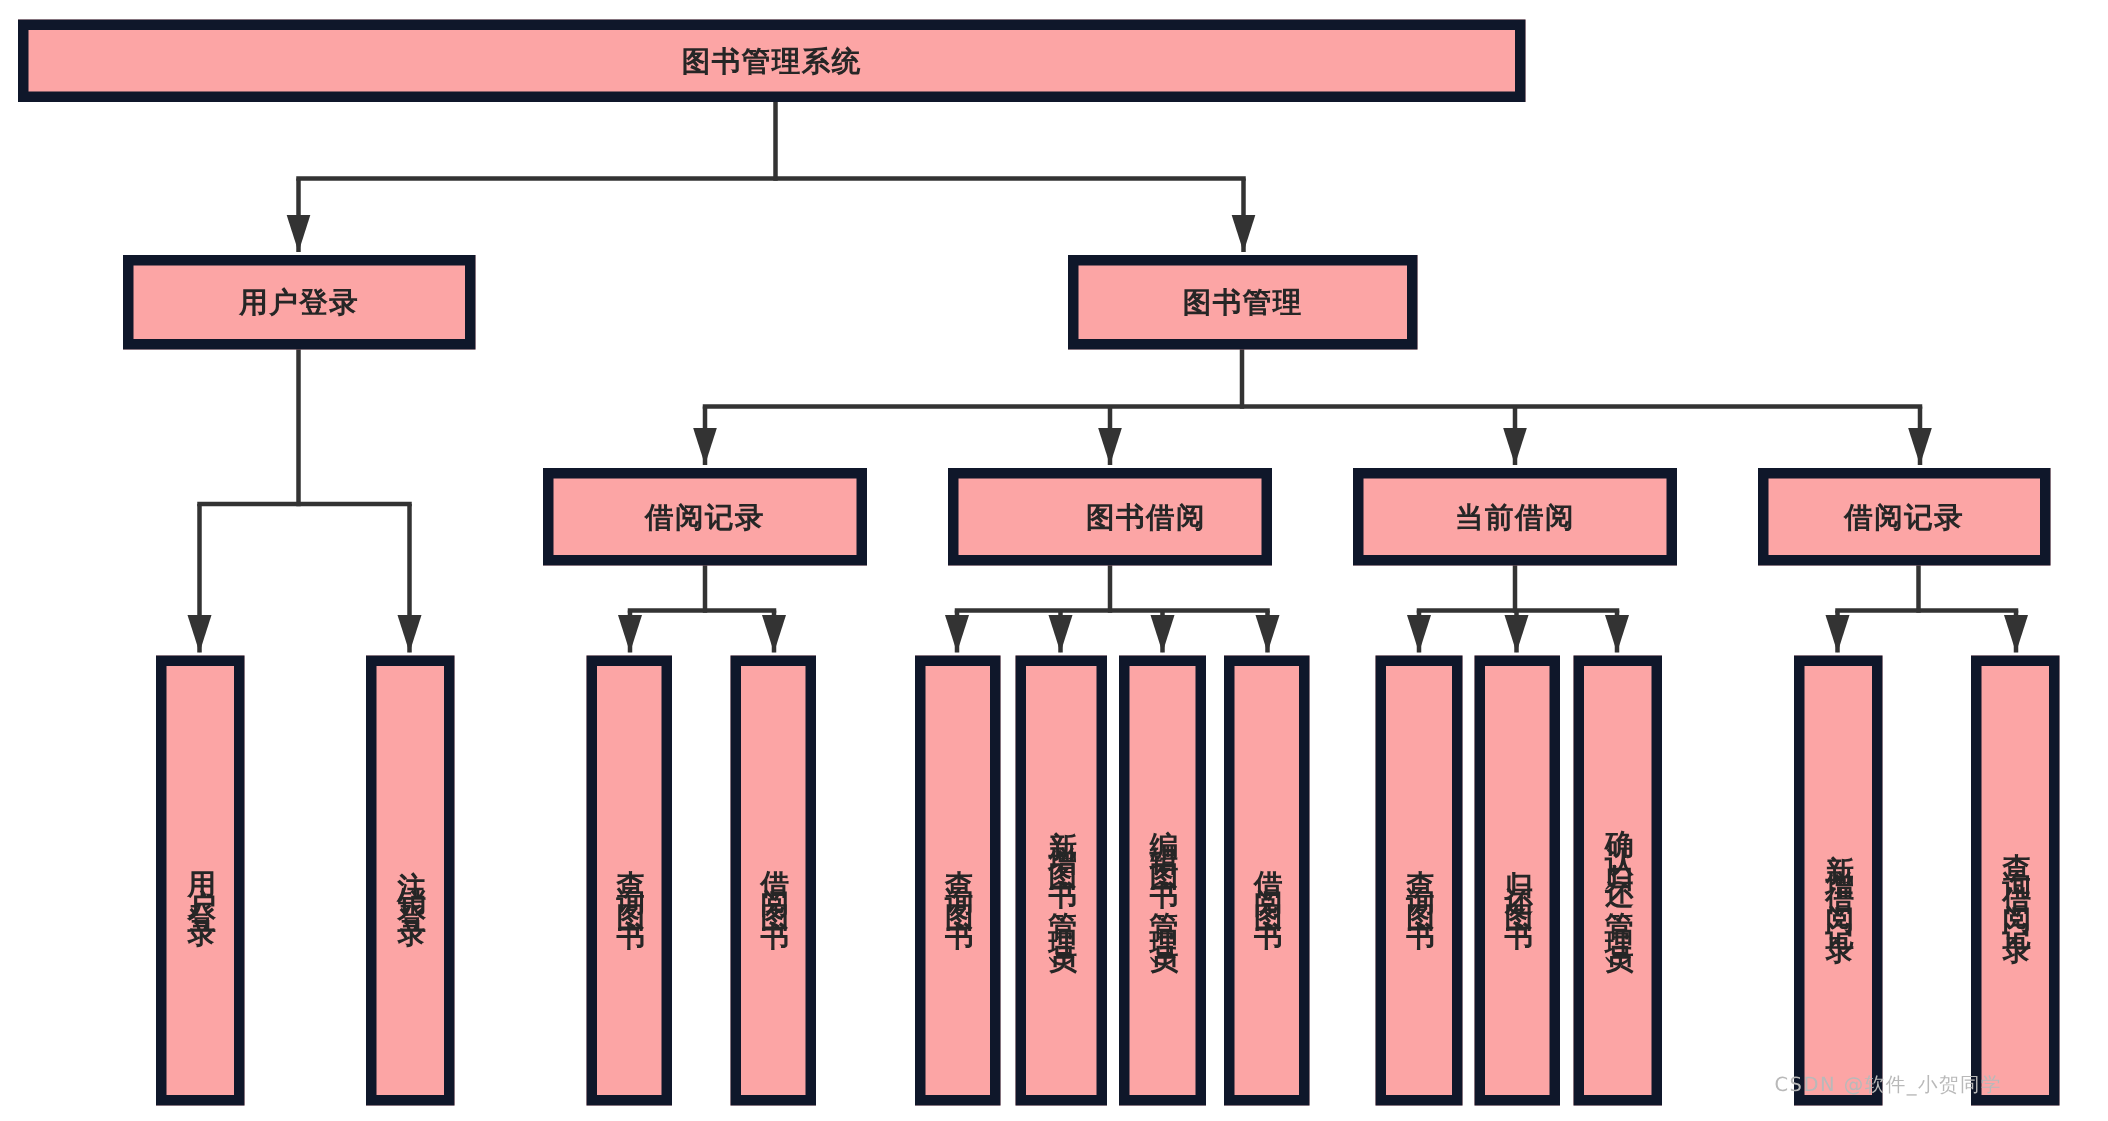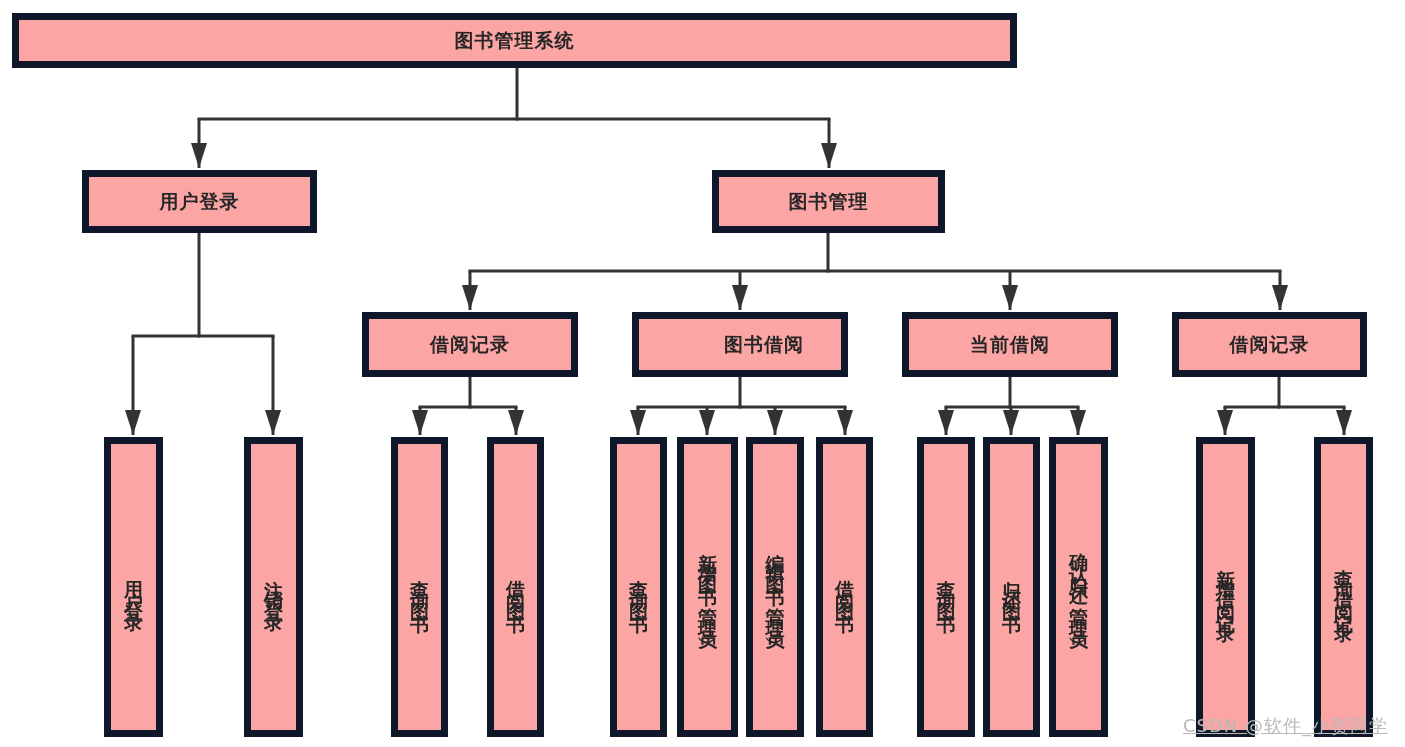--- a/index.html
+++ b/index.html
@@ -63,26 +63,25 @@
   .lf-8  { left: 816px;  width: 57px; }
   .lf-9  { left: 917px;  width: 58px; }
   .lf-10 { left: 983px;  width: 57px; }
   .lf-11 { left: 1049px; width: 59px; }
   .lf-12 { left: 1196px; width: 59px; }
   .lf-13 { left: 1314px; width: 59px; }
   .watermark {
     position: absolute;
     left: 1183px;
     top: 714px;
-    font-size: 18px;
+    font-size: 13px;
     color: #b9b9b9;
     letter-spacing: 1px;
     z-index: 5;
     white-space: nowrap;
-    text-decoration: underline;
   }
 </style>
 </head>
 <body>
 
 <div class="canvas">
 
   <svg class="connector-layer" width="1405" height="747" viewBox="0 0 1405 747" xmlns="http://www.w3.org/2000/svg">
     <defs>
       <marker id="arr" markerUnits="userSpaceOnUse" markerWidth="26" markerHeight="18" viewBox="0 0 26 18" refX="25" refY="9" orient="auto">

